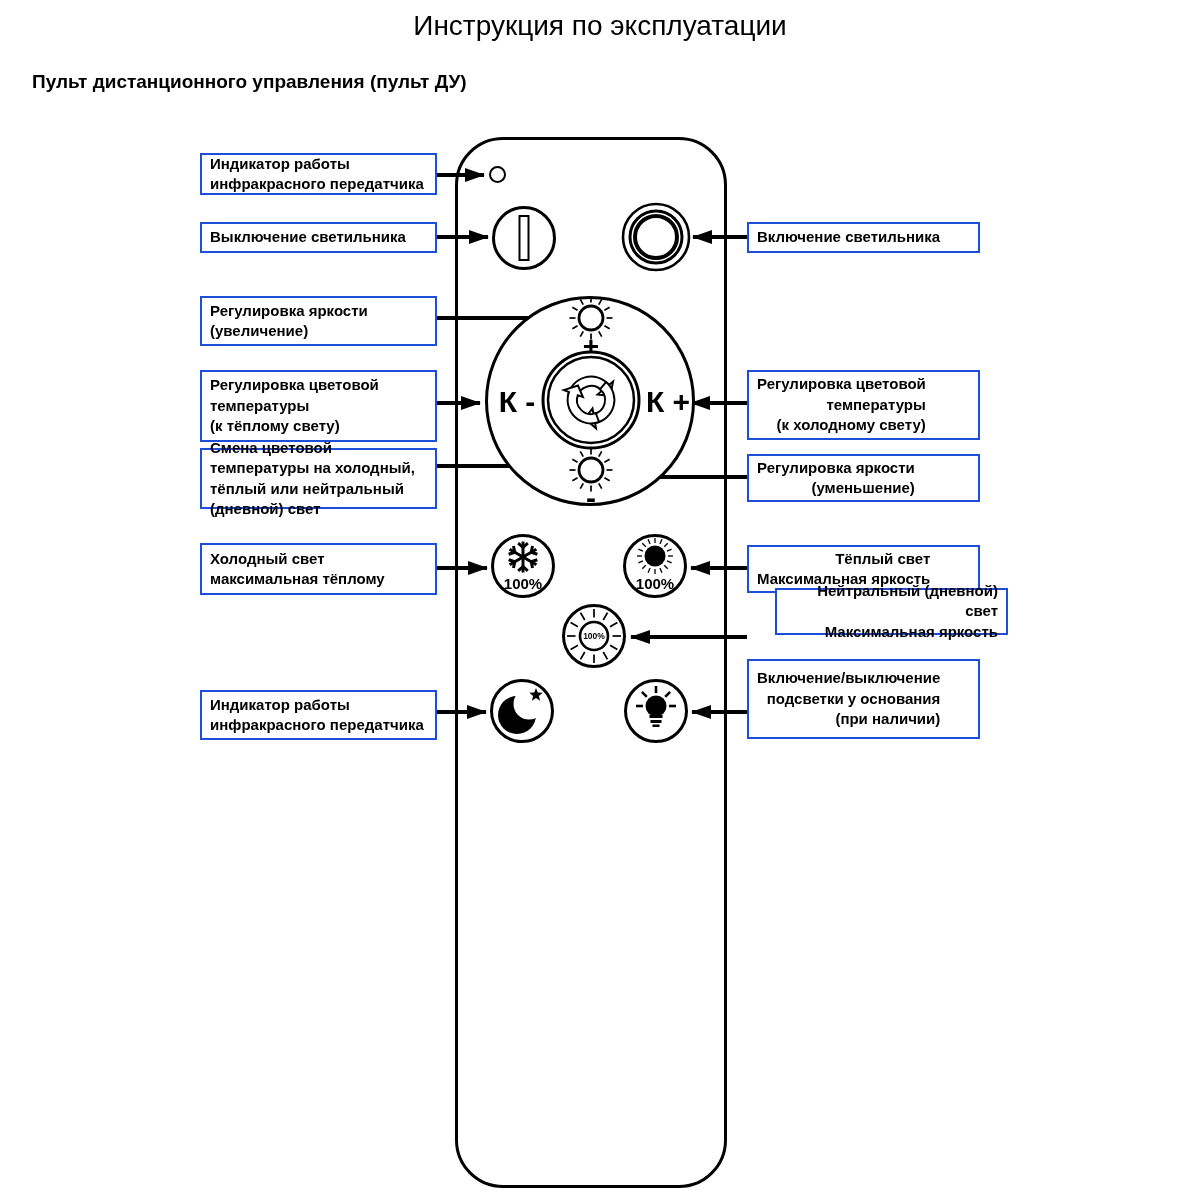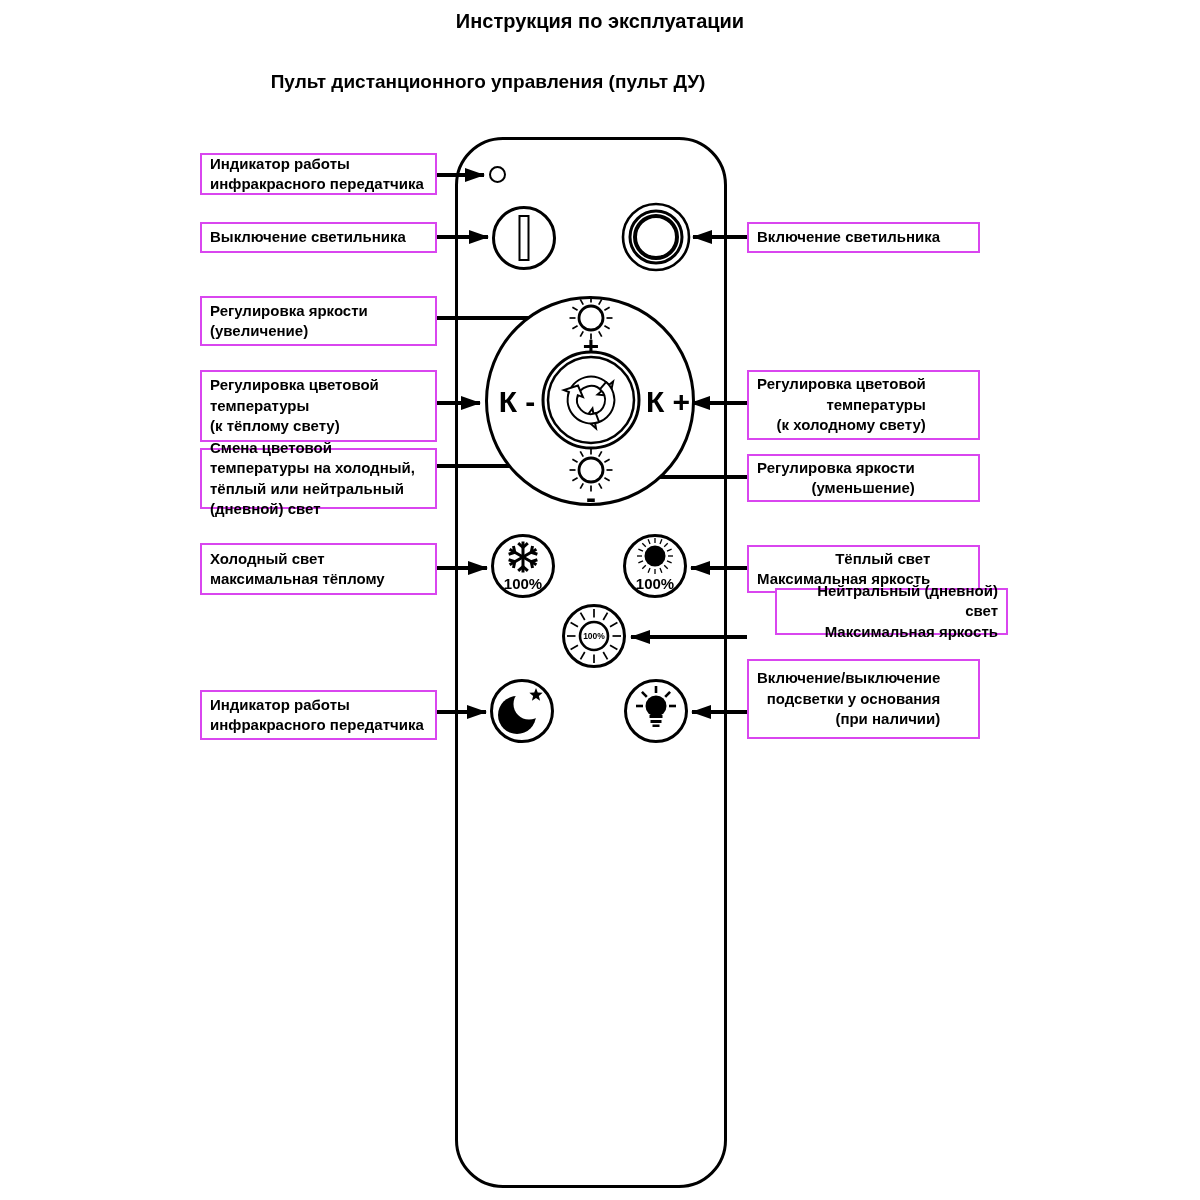--- a/index.html
+++ b/index.html
@@ -1,24 +1,24 @@
 <!DOCTYPE html>
 <html><head>
 <meta charset="utf-8">
 <style>
   html,body{margin:0;padding:0;background:#fff;}
   .canvas{position:relative;width:1200px;height:1200px;background:#fff;overflow:hidden;
           font-family:"Liberation Sans","DejaVu Sans",sans-serif;color:#000;}
   .title{position:absolute;top:10px;left:0;width:1200px;text-align:center;
-         font-size:20px;font-weight:bold;}
-  .subtitle{position:absolute;top:71px;left:0;width:976px;text-align:center;
-            font-size:19px;font-weight:bold;}
+         font-size:28px;font-weight:normal;}
+  .subtitle{position:absolute;top:71px;left:0;width:976px;
+            font-size:19px;font-weight:bold;padding-left:32px;}
   .remote{position:absolute;left:455px;top:137px;width:266px;height:1045px;
           border:3px solid #000;border-radius:48px;background:#fff;}
-  .box{position:absolute;border:2px solid #d946ef;background:#fff;display:flex;align-items:center;
+  .box{position:absolute;border:2px solid #1d4ed8;background:#fff;display:flex;align-items:center;
        font-size:15px;font-weight:bold;line-height:20.5px;white-space:pre-line;box-sizing:border-box;}
   .lbox{left:200px;width:237px;padding:2px 8px;justify-content:flex-start;text-align:left;}
   .rbox{left:747px;width:233px;padding:2px 8px;text-align:right;}
   .overlay{position:absolute;left:0;top:0;pointer-events:none;}
   .circle{position:absolute;border:3px solid #000;border-radius:50%;background:#fff;box-sizing:border-box;}
   .btn{position:absolute;width:64px;height:64px;border:3px solid #000;border-radius:50%;
        background:#fff;box-sizing:border-box;}
   .btn .icon{position:absolute;left:50%;transform:translateX(-50%);}
   .btn .pct{position:absolute;bottom:3px;left:0;width:100%;text-align:center;
             font-size:15px;font-weight:bold;}

